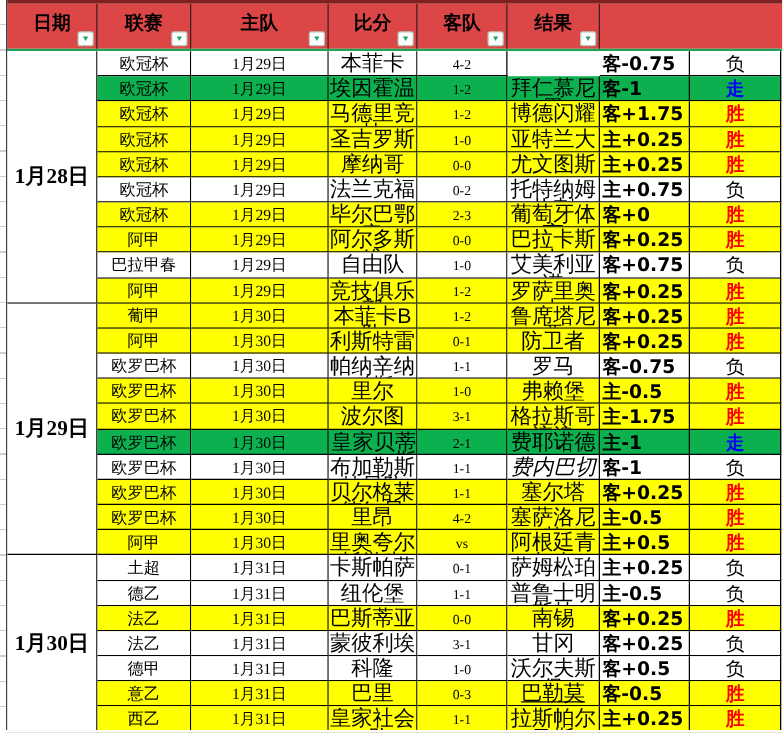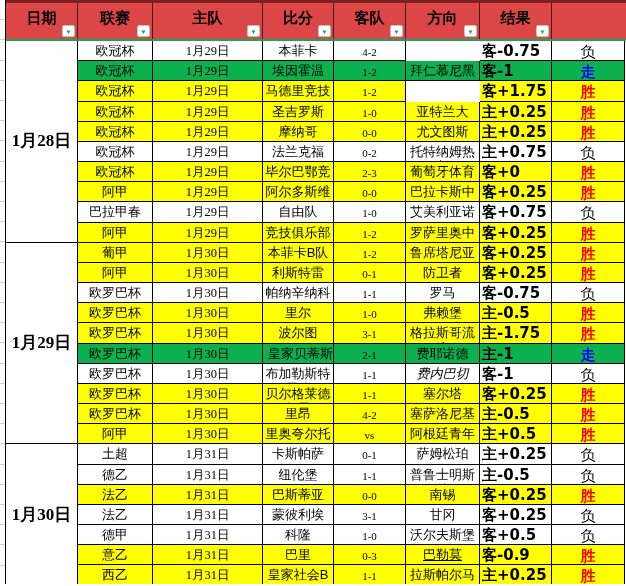--- a/index.html
+++ b/index.html
@@ -20,21 +20,21 @@
       box-sizing:border-box;cursor:pointer;}
   .tri{color:#21a366;font-size:7px;line-height:7px;transform:scaleY(0.9);}
   .green-line{height:2px;background:#1ea45a;}
   .table-body{display:grid;grid-template-columns:72px 75px 110px 71px 72px 74px 72px 73px;
               grid-auto-rows:20.18px;background:#fff;}
   .cell{border-right:1px solid #000;border-bottom:1px solid #000;overflow:hidden;
         text-align:center;font-size:13px;line-height:16px;padding-top:2px;box-sizing:border-box;
         color:#000;}
   .date-cell{display:flex;align-items:center;justify-content:center;font-weight:bold;font-size:17px;
         font-family:"Liberation Serif",serif;background:#fff;padding-top:0;}
-  .c-home,.c-away{font-size:13px;line-height:15.5px;}
+  .c-home,.c-away{font-size:17px;line-height:15.5px;}
   .c-time{font-family:"Liberation Serif",serif;font-size:12.5px;}
   .c-score{font-family:"Liberation Serif",serif;font-size:11px;line-height:16px;padding-top:3px;}
   .c-direction{text-align:left;font-weight:bold;font-size:15px;line-height:17px;
         padding:2px 0 0 2px;font-family:"DejaVu Sans",sans-serif;}
   .c-result{font-size:15px;line-height:17px;}
   .bg-white{background:#ffffff;}
   .bg-yellow{background:#ffff00;}
   .bg-green{background:#0cb04f;}
   .res-win{color:#fe0000;font-weight:bold;}
   .res-push{color:#0000fe;font-weight:bold;}
@@ -67,26 +67,20 @@
           </span>
         </div>
         <div class="th">
           <span class="hlabel">比分</span>
           <span class="filter-btn">
             <span class="tri">▼</span>
           </span>
         </div>
         <div class="th">
           <span class="hlabel">客队</span>
-          <span class="filter-btn">
-            <span class="tri">▼</span>
-          </span>
-        </div>
-        <div class="th">
-          <span class="hlabel">方向</span>
           <span class="filter-btn">
             <span class="tri">▼</span>
           </span>
         </div>
         <div class="th">
           <span class="hlabel">结果</span>
           <span class="filter-btn">
             <span class="tri">▼</span>
           </span>
         </div>
@@ -104,20 +98,21 @@
         <div class="cell c-time bg-green" style="grid-area: 2 / 3;">1月29日</div>
         <div class="cell c-home bg-green" style="grid-area: 2 / 4;">埃因霍温</div>
         <div class="cell c-score bg-green" style="grid-area: 2 / 5;">1-2</div>
         <div class="cell c-away bg-green" style="grid-area: 2 / 6;">拜仁慕尼黑</div>
         <div class="cell c-direction bg-green" style="grid-area: 2 / 7;">客-1</div>
         <div class="cell c-result bg-green res-push" style="grid-area: 2 / 8;">走</div>
         <div class="cell c-league bg-yellow" style="grid-area: 3 / 2;">欧冠杯</div>
         <div class="cell c-time bg-yellow" style="grid-area: 3 / 3;">1月29日</div>
         <div class="cell c-home bg-yellow" style="grid-area: 3 / 4;">马德里竞技</div>
         <div class="cell c-score bg-yellow" style="grid-area: 3 / 5;">1-2</div>
+        <div class="cell c-away bg-yellow" style="grid-area: 3 / 6;">博德闪耀</div>
         <div class="cell c-direction bg-yellow" style="grid-area: 3 / 7;">客+1.75</div>
         <div class="cell c-result bg-yellow res-win" style="grid-area: 3 / 8;">胜</div>
         <div class="cell c-league bg-yellow" style="grid-area: 4 / 2;">欧冠杯</div>
         <div class="cell c-time bg-yellow" style="grid-area: 4 / 3;">1月29日</div>
         <div class="cell c-home bg-yellow" style="grid-area: 4 / 4;">圣吉罗斯</div>
         <div class="cell c-score bg-yellow" style="grid-area: 4 / 5;">1-0</div>
         <div class="cell c-away bg-yellow" style="grid-area: 4 / 6;">亚特兰大</div>
         <div class="cell c-direction bg-yellow" style="grid-area: 4 / 7;">主+0.25</div>
         <div class="cell c-result bg-yellow res-win" style="grid-area: 4 / 8;">胜</div>
         <div class="cell c-league bg-yellow" style="grid-area: 5 / 2;">欧冠杯</div>
@@ -267,21 +262,21 @@
         <div class="cell c-home bg-white" style="grid-area: 25 / 4;">科隆</div>
         <div class="cell c-score bg-white" style="grid-area: 25 / 5;">1-0</div>
         <div class="cell c-away bg-white" style="grid-area: 25 / 6;">沃尔夫斯堡</div>
         <div class="cell c-direction bg-white" style="grid-area: 25 / 7;">客+0.5</div>
         <div class="cell c-result bg-white res-loss" style="grid-area: 25 / 8;">负</div>
         <div class="cell c-league bg-yellow" style="grid-area: 26 / 2;">意乙</div>
         <div class="cell c-time bg-yellow" style="grid-area: 26 / 3;">1月31日</div>
         <div class="cell c-home bg-yellow" style="grid-area: 26 / 4;">巴里</div>
         <div class="cell c-score bg-yellow" style="grid-area: 26 / 5;">0-3</div>
         <div class="cell c-away bg-yellow" style="grid-area: 26 / 6; text-decoration: underline;">巴勒莫</div>
-        <div class="cell c-direction bg-yellow" style="grid-area: 26 / 7;">客-0.9</div>
+        <div class="cell c-direction bg-yellow" style="grid-area: 26 / 7;">客-0.5</div>
         <div class="cell c-result bg-yellow res-win" style="grid-area: 26 / 8;">胜</div>
         <div class="cell c-league bg-yellow" style="grid-area: 27 / 2;">西乙</div>
         <div class="cell c-time bg-yellow" style="grid-area: 27 / 3;">1月31日</div>
         <div class="cell c-home bg-yellow" style="grid-area: 27 / 4;">皇家社会B队</div>
         <div class="cell c-score bg-yellow" style="grid-area: 27 / 5;">1-1</div>
         <div class="cell c-away bg-yellow" style="grid-area: 27 / 6;">拉斯帕尔马斯</div>
         <div class="cell c-direction bg-yellow" style="grid-area: 27 / 7;">主+0.25</div>
         <div class="cell c-result bg-yellow res-win" style="grid-area: 27 / 8;">胜</div>
       </div>
   </div>

